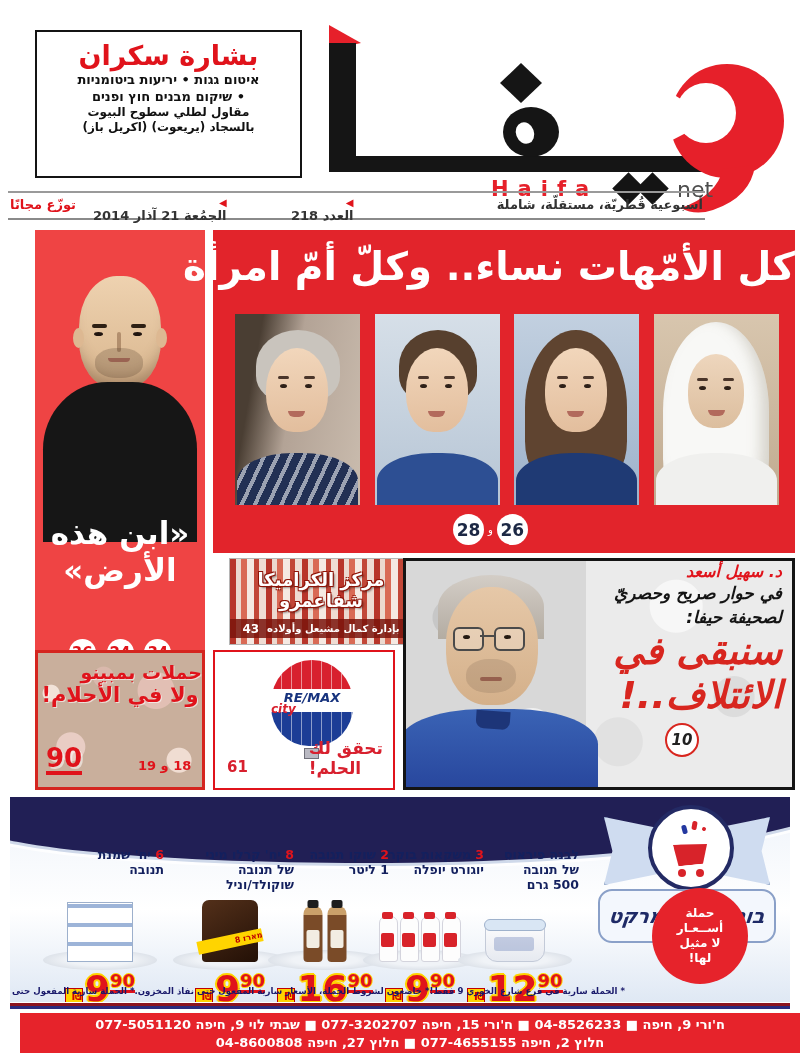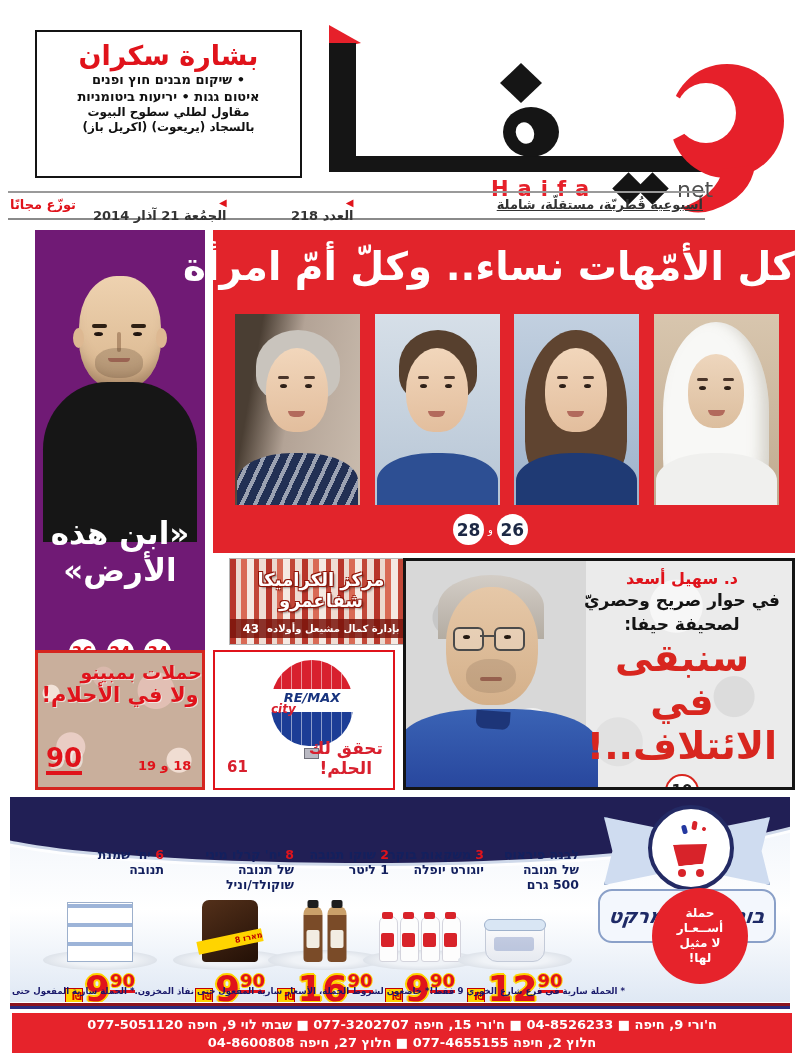--- a/index.html
+++ b/index.html
@@ -26,24 +26,24 @@
   .d1{left:292px;} .d2{left:316px;}
   .nettx{position:absolute;left:352px;top:152px;color:#4d4d4d;font-size:22px;}
 
   
   .infobar{left:8px;top:191px;width:697px;height:25px;border-top:2px solid #9a9a9a;border-bottom:2px solid #8a8a8a;font-size:13px;font-weight:bold;color:#333;}
   .infobar span{position:absolute;top:4px;white-space:nowrap;direction:rtl;}
   .infobar .mk{color:#e0131b;font-size:10px;margin-left:3px;}
   .ib-free{left:2px;color:#e0131b;}
   .ib-date{left:85px;}
   .ib-issue{left:283px;}
-  .ib-tag{right:2px;text-decoration:underline;}
-
-  
-  .leftcol{left:35px;top:230px;width:170px;height:444px;background:#701a75;overflow:hidden;}
+  .ib-tag{right:2px;}
+
+  
+  .leftcol{left:35px;top:230px;width:170px;height:444px;background:#ef4444;overflow:hidden;}
   .mug{position:absolute;left:0;top:0;width:170px;height:310px;}
   .mug .head{left:44px;top:46px;width:82px;height:112px;border-radius:46% 46% 42% 42%;
        background:linear-gradient(180deg,#eed2b0,#d9b68e);box-shadow:inset 0 -20px 16px -10px rgba(85,55,35,.4);}
   .mug .ear{top:98px;width:11px;height:20px;border-radius:50%;background:#ddb892;}
   .mug .ear.l{left:38px}.mug .ear.r{left:121px}
   .mug .brow{top:94px;width:15px;height:4px;background:#2e2014;border-radius:2px;}
   .mug .brow.l{left:57px}.mug .brow.r{left:96px}
   .mug .eye{top:102px;width:9px;height:4px;background:#201510;border-radius:50%;}
   .mug .eye.l{left:59px}.mug .eye.r{left:98px}
   .mug .nose{top:102px;left:82px;width:4px;height:20px;background:rgba(120,80,50,.45);border-radius:2px;}
@@ -103,21 +103,21 @@
   .ivphoto .head{left:40px;top:26px;width:92px;height:118px;border-radius:48% 48% 44% 44%;background:linear-gradient(#e6c8a8,#d4b08a);}
   .ivphoto .gl{top:66px;width:27px;height:20px;border:2px solid #4a4a4a;border-radius:6px;background:rgba(255,255,255,.25);}
   .ivphoto .gl.l{left:47px}.ivphoto .gl.r{left:88px}
   .ivphoto .bridge{top:74px;left:74px;width:14px;height:2px;background:#4a4a4a;}
   .ivphoto .iveye{top:74px;width:7px;height:4px;background:#241a12;border-radius:50%;}
   .ivphoto .iveye.l{left:57px}.ivphoto .iveye.r{left:98px}
   .ivphoto .ivmouth{top:116px;left:74px;width:22px;height:4px;background:#96604e;border-radius:2px;}
   .ivphoto .shade{top:98px;left:60px;width:50px;height:34px;background:rgba(90,70,55,.16);border-radius:45%;}
   .ivphoto .shirt{top:148px;left:-8px;width:200px;height:84px;border-radius:42% 42% 0 0;background:linear-gradient(#3a63b5,#27459c);}
   .ivphoto .collar{top:150px;left:70px;width:34px;height:18px;background:#1d3578;transform:rotate(4deg);border-radius:0 0 8px 8px;}
-  .ivtext{position:absolute;right:10px;top:8px;width:200px;text-align:center;direction:rtl;}
+  .ivtext{position:absolute;right:10px;top:1px;width:200px;direction:rtl;font-style:italic;}
   .ivtext .kick{color:#e0131b;font-weight:bold;font-size:16px;}
   .ivtext .ln{color:#141414;font-weight:bold;font-size:17px;line-height:24px;}
   .ivtext .big{color:#d8261f;font-weight:bold;font-size:38px;line-height:44px;}
   .ivpg{width:30px;height:30px;border-radius:50%;border:2px solid #d8261f;background:#fff;color:#222;font-weight:bold;font-size:15px;
     display:flex;align-items:center;justify-content:center;margin:6px auto 0;}
 
   
   .pimpino{left:35px;top:650px;width:170px;height:140px;border:3px solid #d5251f;box-sizing:border-box;background:#c9af9c;
     background-image:radial-gradient(circle at 20% 70%,#e9cdc4 0 14px,transparent 15px),radial-gradient(circle at 72% 28%,#e2bfb4 0 18px,transparent 19px),radial-gradient(circle at 86% 80%,#f0ddd2 0 12px,transparent 13px),radial-gradient(circle at 40% 18%,#d9b8ac 0 10px,transparent 11px),radial-gradient(circle at 8% 30%,#f2e2d8 0 8px,transparent 9px);}
   .pimpino .l1{margin-top:8px;color:#e0131b;font-weight:bold;font-size:19px;direction:rtl;text-shadow:1px 1px 0 rgba(255,255,255,.6);}
@@ -128,21 +128,21 @@
   .ppages{position:absolute;left:100px;bottom:14px;color:#e0131b;font-weight:bold;font-size:13px;direction:rtl;}
 
   
   .remax{left:213px;top:650px;width:182px;height:140px;border:2px solid #e0131b;box-sizing:border-box;background:#fff;}
   .balloon{position:absolute;left:56px;top:8px;width:82px;height:86px;border-radius:50% 50% 46% 46%;overflow:hidden;
     background:linear-gradient(180deg,#d8202e 0 34%,#ffffff 34% 60%,#1c3d96 60% 100%);}
   .balloon .spokes{position:absolute;left:0;top:0;right:0;bottom:0;background:repeating-linear-gradient(90deg,rgba(255,255,255,.5) 0 1px,transparent 1px 10px);}
   .balloon .bmain{position:absolute;left:0;right:0;top:30px;text-align:center;color:#17337e;font-weight:bold;font-style:italic;font-size:13px;letter-spacing:0;}
   .balloon .bsub{position:absolute;left:0;right:0;top:42px;color:#d8202e;font-style:italic;font-weight:bold;font-size:12px;}
   .basket{position:absolute;left:89px;top:96px;width:13px;height:9px;background:#b9b9c2;border:1px solid #70707a;}
-  .rslogan{position:absolute;right:10px;bottom:10px;color:#d8202e;font-weight:bold;font-size:17px;line-height:20px;text-align:center;direction:rtl;}
+  .rslogan{position:absolute;right:10px;bottom:10px;color:#d8202e;font-weight:bold;font-size:17px;line-height:20px;text-align:left;direction:rtl;}
   .rpg{position:absolute;left:12px;bottom:12px;color:#d8202e;font-weight:bold;font-size:15px;}
 
   
   .market{left:10px;top:797px;width:780px;height:205px;overflow:hidden;
     background:linear-gradient(180deg,#eef3fa 0,#ffffff 55%,#dfe8f4 100%);}
   .navyband{position:absolute;left:-40px;top:-34px;width:880px;height:100px;background:#211f55;
     border-radius:0 0 55% 45% / 0 0 70px 40px;box-shadow:0 3px 0 #cfd9ea,0 6px 0 rgba(255,255,255,.8);}
   .mklogo{position:absolute;right:14px;top:6px;width:178px;height:140px;}
   .wing{position:absolute;top:14px;width:58px;height:66px;background:#cfdcf0;border:1px solid #8fa4c6;}
   .wing.l{left:6px;clip-path:polygon(100% 18%,0 0,14% 50%,0 100%,100% 82%);}
@@ -193,30 +193,30 @@
   .burst{position:absolute;right:42px;bottom:18px;width:96px;height:96px;border-radius:50%;background:#e6232b;
     display:flex;flex-direction:column;align-items:center;justify-content:center;color:#fff;font-weight:bold;font-size:12px;line-height:15px;direction:rtl;}
   .burst:before{content:"";position:absolute;left:-7px;top:-7px;right:-7px;bottom:-7px;border-radius:50%;
     background:repeating-conic-gradient(#e6232b 0 9deg,transparent 9deg 18deg);z-index:-1;}
   .fineprint{position:absolute;left:20px;right:165px;bottom:6px;display:flex;direction:rtl;justify-content:space-between;
     font-size:8.6px;font-weight:bold;color:#18186a;white-space:nowrap;}
   .rule1{left:10px;top:1003px;width:780px;height:3px;background:#8c1420;}
   .rule2{left:10px;top:1006px;width:780px;height:3px;background:#2b2b7e;}
 
   
-  .contact{left:12px;top:1013px;width:780px;height:40px;background:#e6232b;color:#fff;text-align:center;direction:rtl;
+  .contact{left:20px;top:1013px;width:780px;height:40px;background:#e6232b;color:#fff;text-align:center;direction:rtl;
     font-size:13px;font-weight:bold;line-height:18px;padding-top:3px;box-sizing:border-box;}
 </style>
 </head>
 <body>
 
 <div class="abs topad">
   <div class="t1">بشارة سكران</div>
+  <div class="heb">איטום גגות • יריעות ביטומניות</div>
   <div class="heb">• שיקום מבנים חוץ ופנים</div>
-  <div class="heb">איטום גגות • יריעות ביטומניות</div>
   <div class="arb">مقاول لطلي سطوح البيوت</div>
   <div class="arb">بالسجاد (يريعوت) (اكريل باز)</div>
 </div>
 
 <div class="abs logo">
   <svg width="468" height="192" viewBox="0 0 468 192">
     <polygon points="4,0 36,18 4,25" fill="#e6202a"></polygon>
     <rect x="4" y="18" width="27" height="128" fill="#151515"></rect>
     <rect x="4" y="131" width="384" height="16" fill="#151515"></rect>
     <polygon points="196,38 217,58 196,78 175,58" fill="#151515"></polygon>

